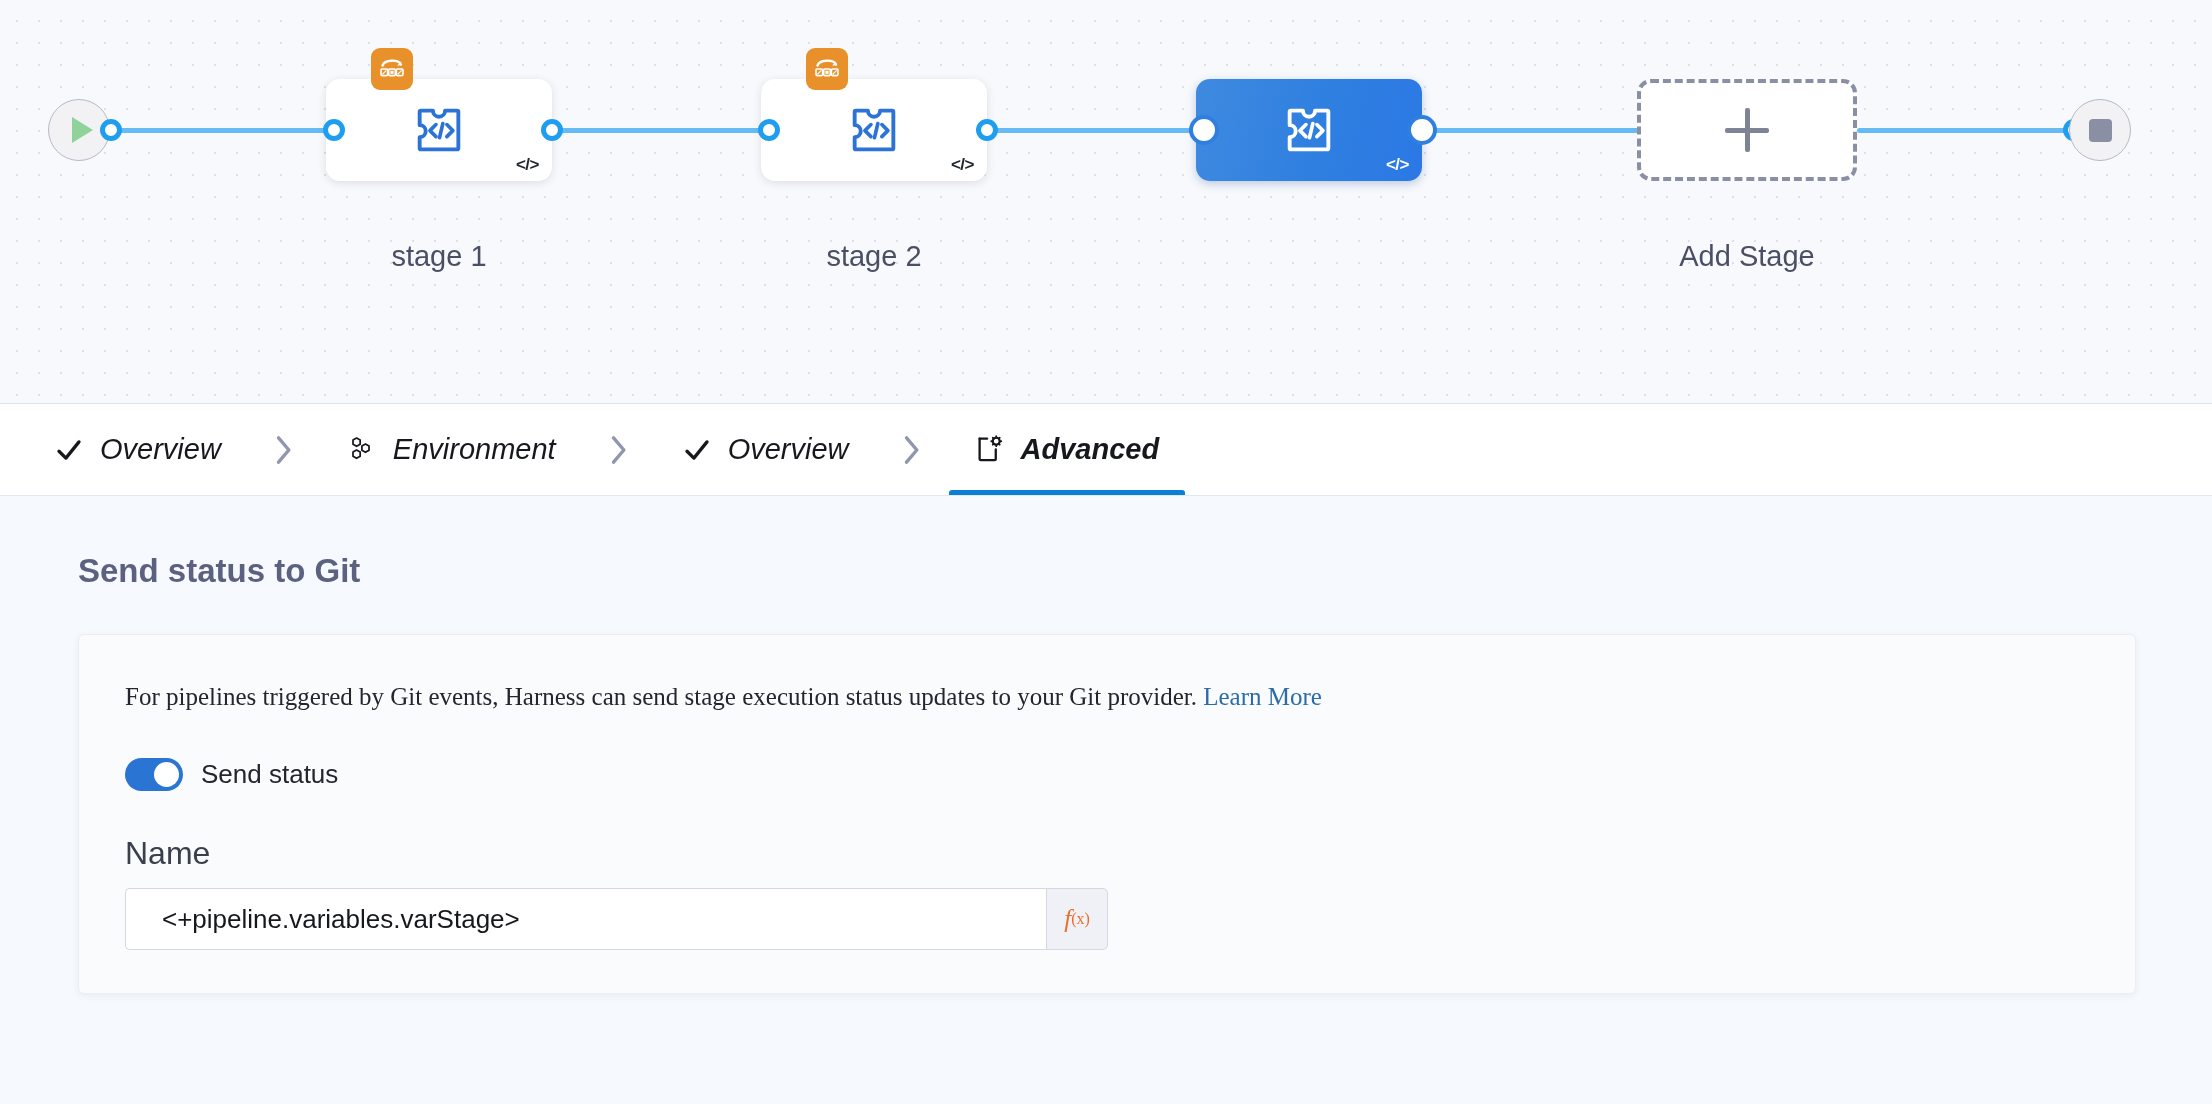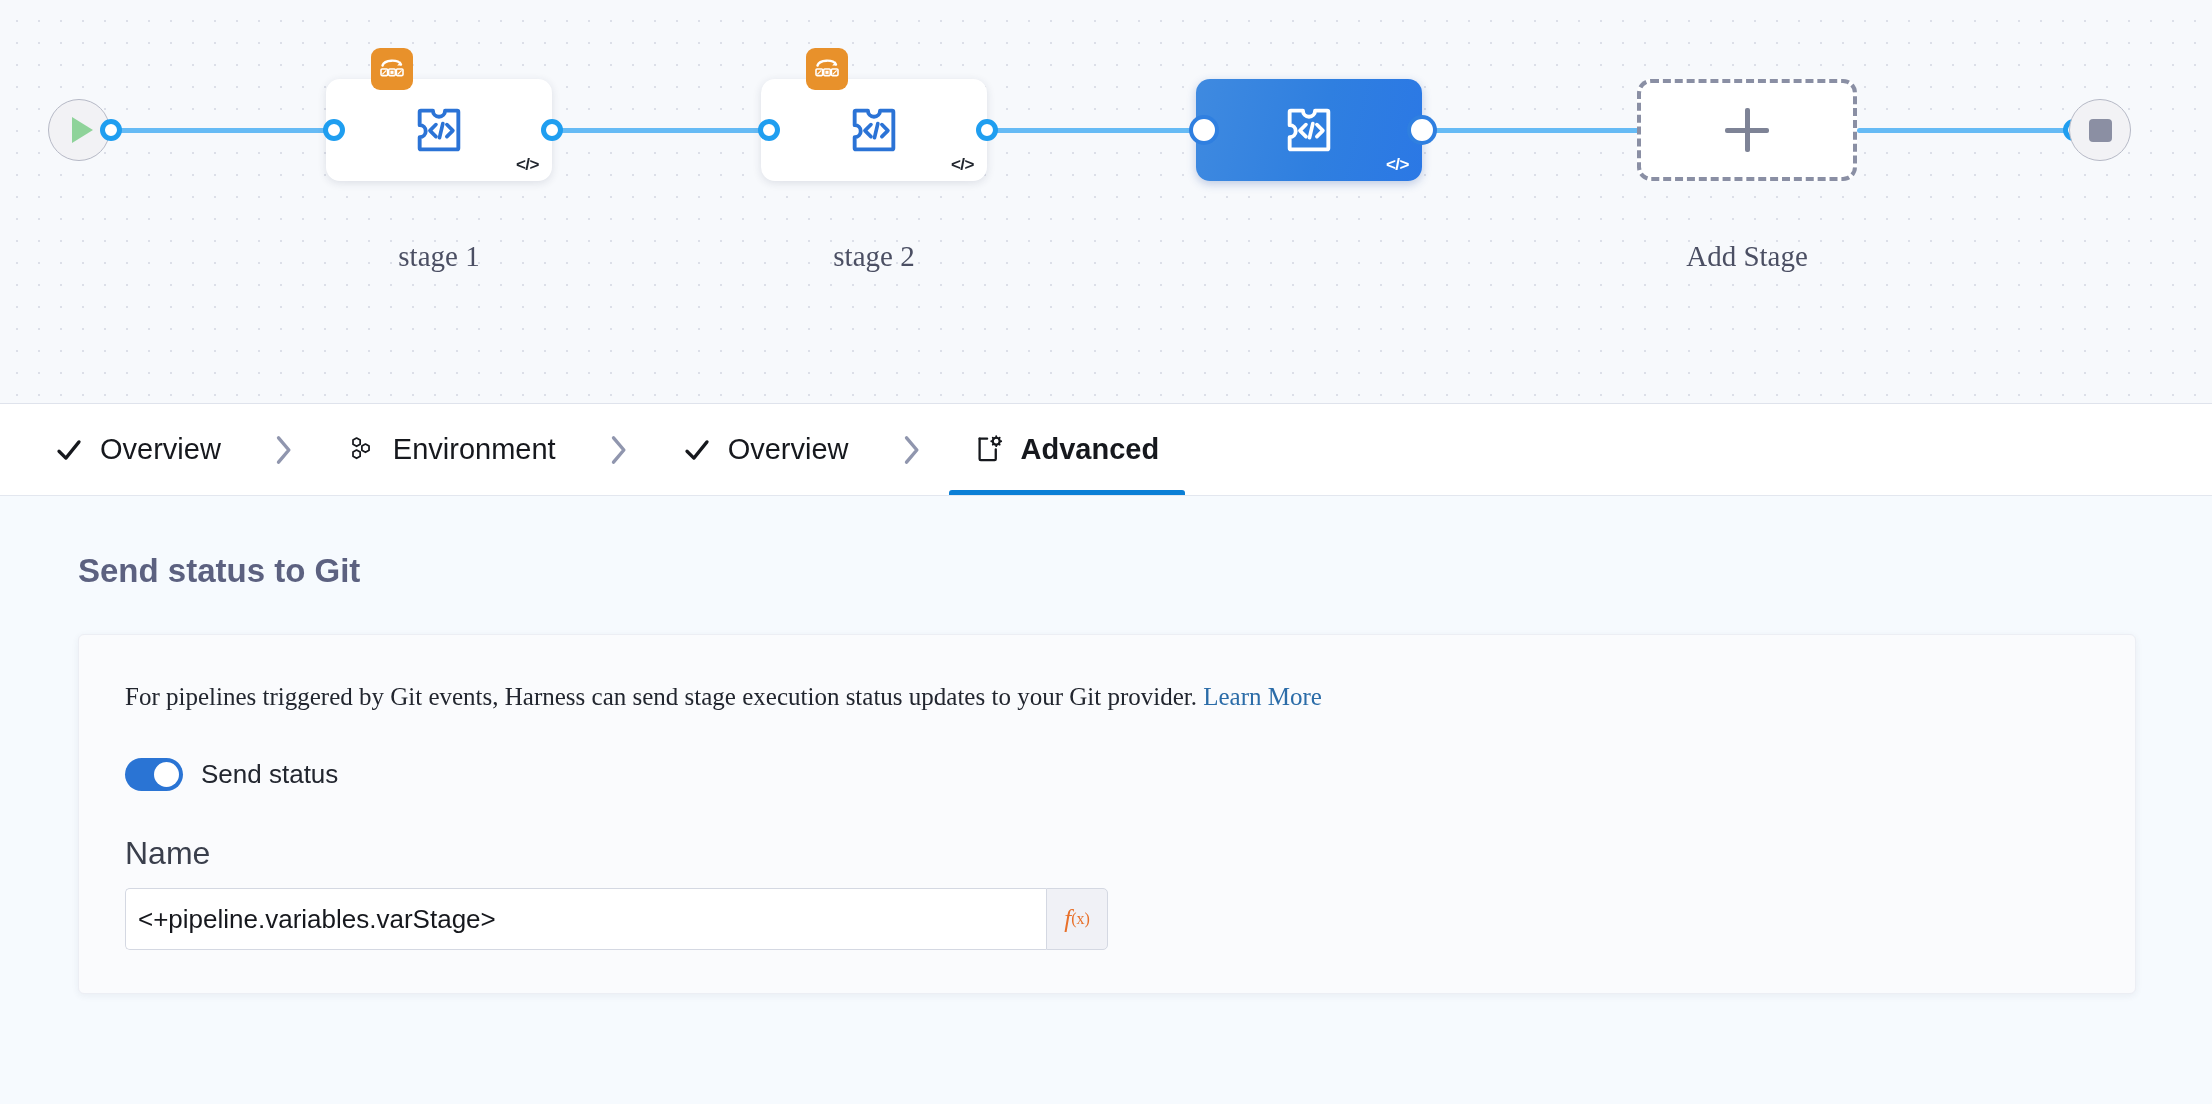--- a/index.html
+++ b/index.html
@@ -127,21 +127,21 @@
     justify-content: center;
   }
 
   .stage-label {
     position: absolute;
     top: 240px;
     width: 300px;
     text-align: center;
     font-size: 29px;
     color: #4b4f63;
-    font-family: Liberation Serif, serif;
+    font-family: Liberation Sans, sans-serif;
   }
 
   
   .add-stage {
     position: absolute;
     top: 79px;
     width: 220px;
     height: 102px;
     border-radius: 14px;
     background: #ffffff;
@@ -172,20 +172,21 @@
     padding: 0 26px;
     position: relative;
     cursor: pointer;
     box-sizing: border-box;
   }
   .tab-label {
     font-size: 29px;
     color: #16181d;
     font-family: "Liberation Sans", sans-serif;
     white-space: nowrap;
+    font-style: italic;
   }
   .tab.active .tab-label { font-weight: 700; }
   .tab.active::after {
     content: "";
     position: absolute;
     left: 0; right: 0; bottom: 0;
     height: 5px;
     background: #0b7fd6;
     border-radius: 3px 3px 0 0;
   }
@@ -276,21 +277,21 @@
     height: 62px;
   }
   .text-input {
     flex: 1 1 auto;
     border: 1px solid #d4d8e2;
     border-right: none;
     border-radius: 5px 0 0 5px;
     background: #ffffff;
     font-size: 26px;
     color: #16181d;
-    padding: 0 12px;
+    padding: 0 36px;
     font-family: "Liberation Sans", sans-serif;
     box-sizing: border-box;
     outline: none;
   }
   .fx-button {
     width: 62px;
     border: 1px solid #d4d8e2;
     border-radius: 0 5px 5px 0;
     background: #f0f1f6;
     display: flex;

